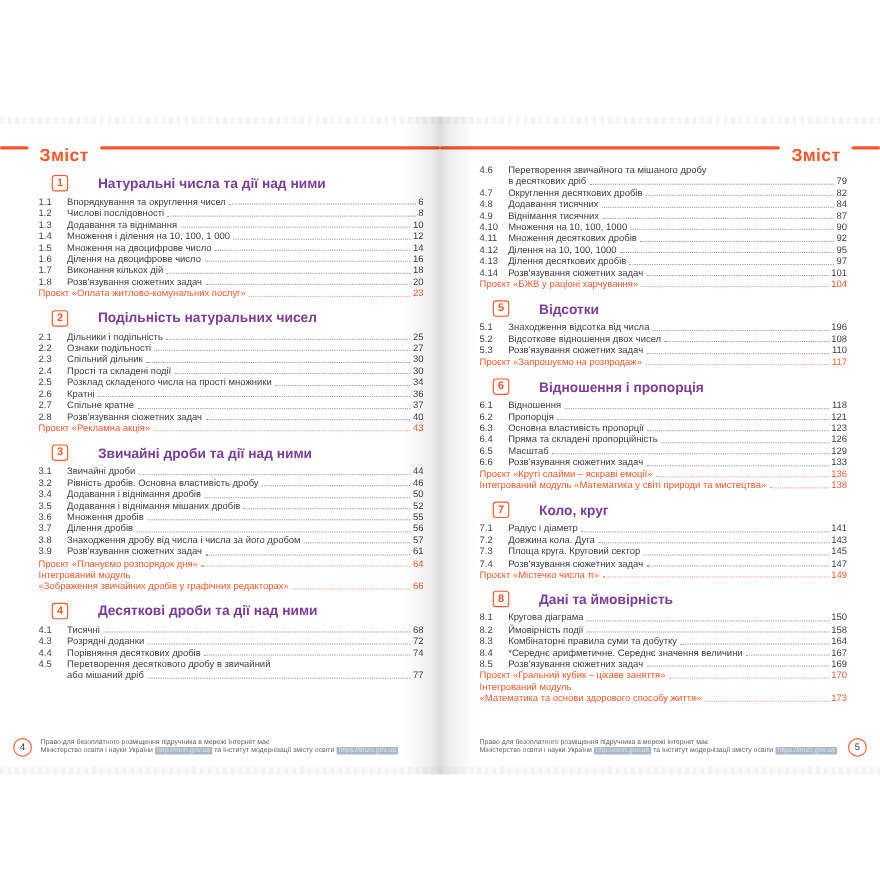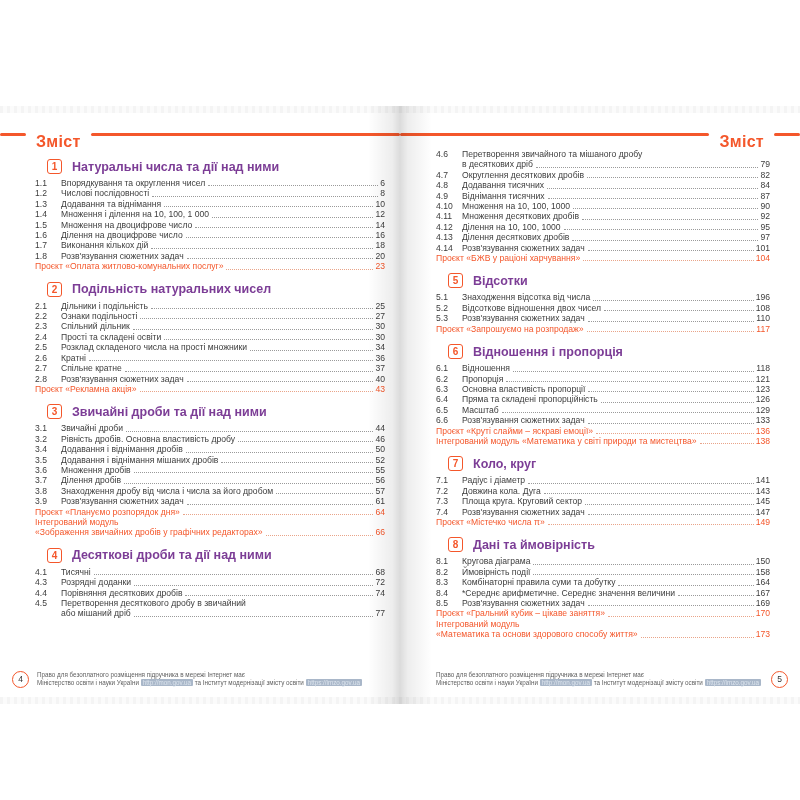--- a/index.html
+++ b/index.html
@@ -35,21 +35,21 @@
   .page-left .pageheader{margin-left:-35px;margin-right:-15px;}
   .page-right .pageheader{margin-left:-36px;margin-right:-30px;}
   .rule{height:3px;background:var(--orange);border-radius:2px;}
   .rule.short{width:26px;flex:none;}
   .rule.long{flex:1;}
   .toc-title{color:var(--orange);font-weight:bold;font-size:16px;margin:0 10px;letter-spacing:.3px;}
 
   .chapter-head{display:flex;align-items:center;margin:10px 0 4px 12px;}
   .badge{width:15px;height:15px;border:1.6px solid var(--orange);border-radius:3px;background:#fff;
     color:var(--orange);font-weight:bold;font-size:10px;display:flex;align-items:center;justify-content:center;flex:none;}
-  .chapter-title{color:var(--purple);font-weight:bold;font-size:12.5px;margin-left:10px;white-space:nowrap;}
+  .chapter-title{color:var(--purple);font-weight:bold;font-size:12.5px;margin-left:27px;white-space:nowrap;}
 
   .row{display:flex;align-items:flex-end;font-size:8.6px;line-height:10.4px;color:var(--ink);}
   .row .no{width:26px;flex:none;}
   .row .tt{white-space:nowrap;}
   .row .dots{flex:1;border-bottom:1px dotted var(--leader);margin:0 2px 2px 3px;min-width:6px;}
   .row .pg{flex:none;}
   .row.accent{color:var(--orange);}
   .row.accent .dots{border-bottom-color:#e9a489;}
 
   .footer{position:absolute;bottom:9px;left:0;right:0;display:flex;align-items:center;z-index:6;}
@@ -152,21 +152,21 @@
             <span class="pg">27</span>
           </div>
           <div class="row">
             <span class="no">2.3</span>
             <span class="tt">Спільний дільник</span>
             <span class="dots"></span>
             <span class="pg">30</span>
           </div>
           <div class="row">
             <span class="no">2.4</span>
-            <span class="tt">Прості та складені освіти</span>
+            <span class="tt">Прості та складені події</span>
             <span class="dots"></span>
             <span class="pg">30</span>
           </div>
           <div class="row">
             <span class="no">2.5</span>
             <span class="tt">Розклад складеного числа на прості множники</span>
             <span class="dots"></span>
             <span class="pg">34</span>
           </div>
           <div class="row">

